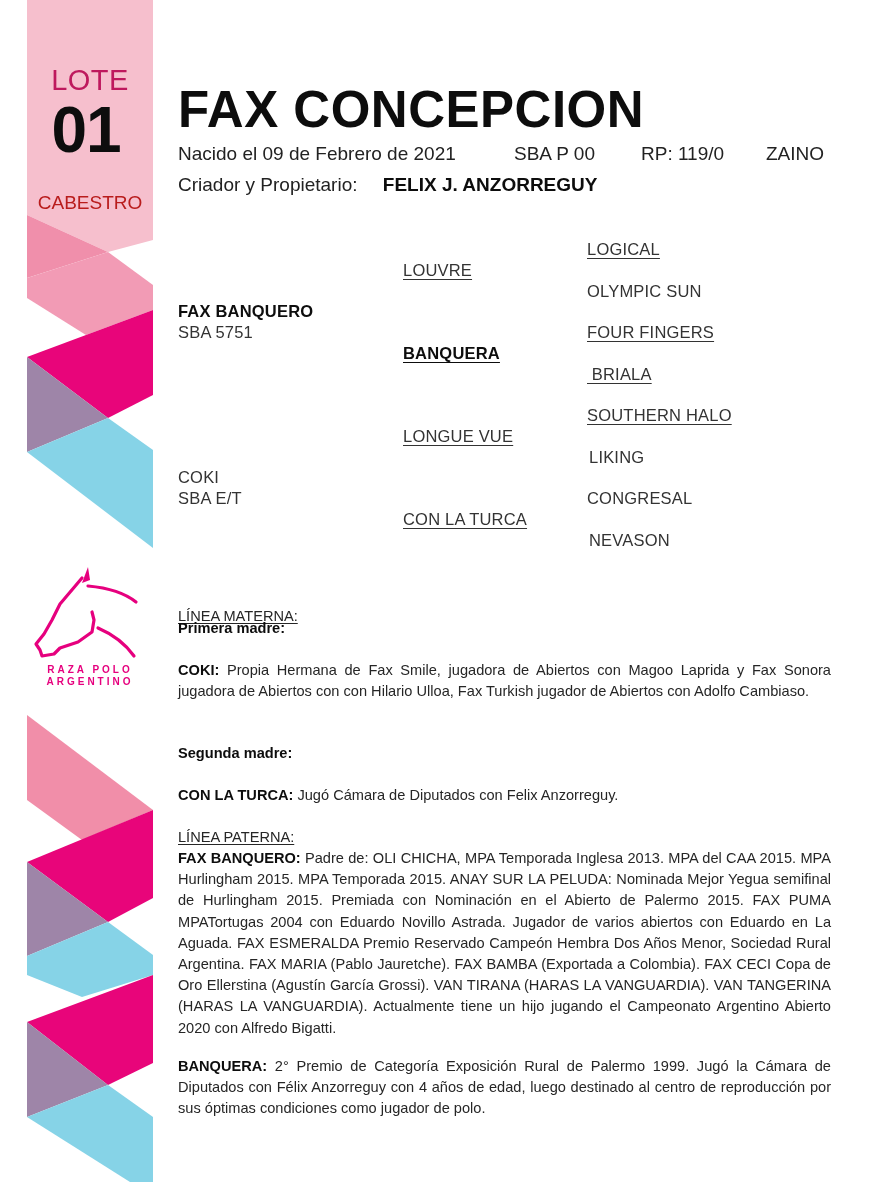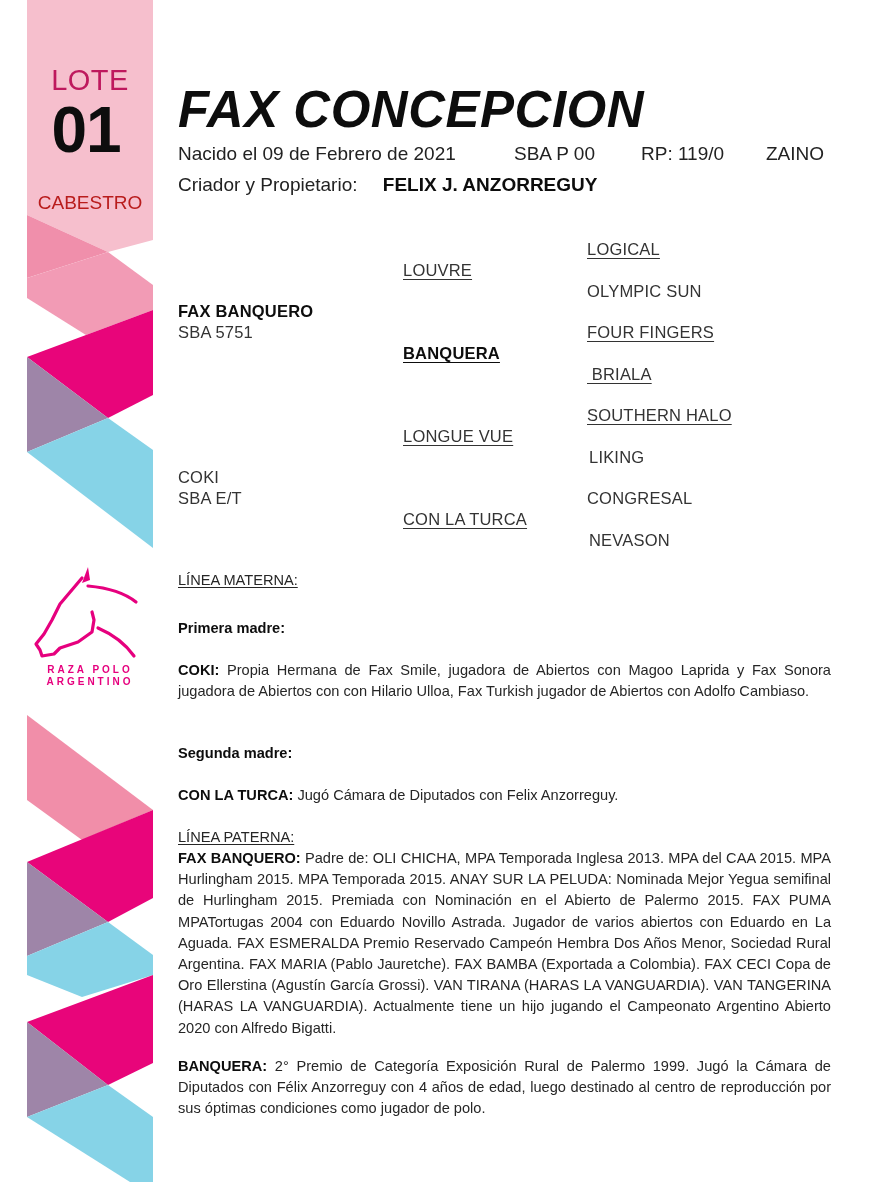--- a/index.html
+++ b/index.html
@@ -10,21 +10,21 @@
   .abs { position: absolute; }
   #ribbon { position: absolute; left: 0; top: 0; width: 170px; height: 1182px; }
 
   .lote-word { left: 27px; width: 126px; top: 64px; text-align: center; font-size: 29px; font-weight: 300; letter-spacing: 0.5px; color: #be185d; }
   .lote-num { left: 27px; width: 118px; top: 98px; text-align: center; font-size: 64px; font-weight: 700; line-height: 64px; color: #0d0d0d; letter-spacing: -1px; }
   .lote-cat { left: 27px; width: 126px; top: 192px; text-align: center; font-size: 19px; font-weight: 300; color: #b91c1c; }
 
   .logo { left: 30px; top: 562px; width: 120px; height: 130px; }
   .logo-text { left: 30px; top: 664px; width: 120px; text-align: center; color: #e6007e; font-size: 10px; font-weight: 700; letter-spacing: 3px; line-height: 12px; }
 
-  .title { left: 178px; top: 80px; font-size: 51px; font-weight: 700; letter-spacing: 0.5px; color: #0d0d0d; line-height: 60px; font-style: italic; }
+  .title { left: 178px; top: 80px; font-size: 51px; font-weight: 700; letter-spacing: 0.5px; color: #0d0d0d; line-height: 60px; }
   .subline { top: 143px; font-size: 19px; color: #222; white-space: nowrap; }
   .breeder { left: 178px; top: 174px; font-size: 19px; color: #222; white-space: nowrap; }
   .breeder b { font-weight: 700; color: #0d0d0d; margin-left: 20px; }
 
   .ped { font-size: 16.5px; color: #333; white-space: nowrap; letter-spacing: 0.2px; }
   .ped.u { text-decoration: underline; text-underline-offset: 3px; }
   .ped.b { font-weight: 700; color: #0d0d0d; }
 
   .body-text { left: 178px; width: 653px; font-size: 14.6px; line-height: 21.2px; color: #262626; text-align: justify; }
   .body-text b { font-weight: 700; color: #0d0d0d; }
@@ -95,21 +95,21 @@
 
 <div class="abs ped u" style="left:587px; top:240px">LOGICAL</div>
 <div class="abs ped" style="left:587px; top:282px">OLYMPIC SUN</div>
 <div class="abs ped u" style="left:587px; top:323px">FOUR FINGERS</div>
 <div class="abs ped u" style="left:587px; top:365px; white-space:pre"> BRIALA</div>
 <div class="abs ped u" style="left:587px; top:406px">SOUTHERN HALO</div>
 <div class="abs ped" style="left:589px; top:448px">LIKING</div>
 <div class="abs ped" style="left:587px; top:489px">CONGRESAL</div>
 <div class="abs ped" style="left:589px; top:531px">NEVASON</div>
 
-<div class="abs body-text" style="top:570px">
+<div class="abs body-text" style="top:606px">
   <span class="uh">LÍNEA MATERNA:</span>
 </div>
 <div class="abs body-text" style="top:618px">
   <b>Primera madre:</b>
 </div>
 <div class="abs body-text" style="top:660px"><b>COKI:</b><span> Propia Hermana de Fax Smile, jugadora de Abiertos con Magoo Laprida y Fax Sonora jugadora de Abiertos con con Hilario Ulloa, Fax Turkish jugador de Abiertos con Adolfo Cambiaso.</span></div>
 <div class="abs body-text" style="top:743px">
   <b>Segunda madre:</b>
 </div>
 <div class="abs body-text" style="top:785px"><b>CON LA TURCA:</b><span> Jugó Cámara de Diputados con Felix Anzorreguy.</span></div>

